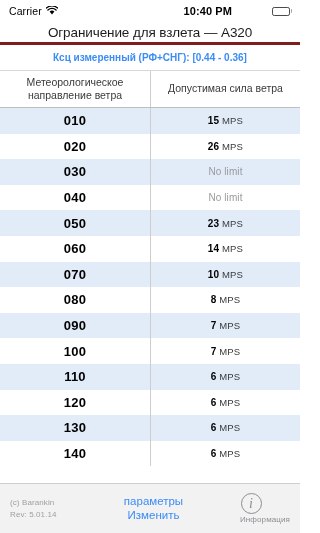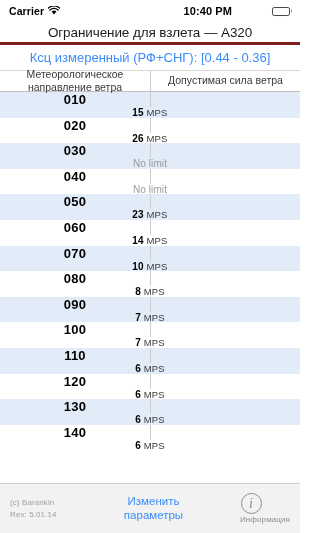--- a/index.html
+++ b/index.html
@@ -15,21 +15,21 @@
   
   .statusbar {
     height:22px; flex:0 0 22px;
     display:flex; align-items:center;
     padding:0 8px 0 9px;
     background:#ffffff;
     font-size:10.5px; font-weight:bold; color:#000;
     letter-spacing:.1px;
   }
   .sb-left { display:flex; align-items:center; gap:4px; }
-  .carrier { font-size:10.5px; font-weight:700; }
+  .carrier { font-size:10.5px; font-weight:400; }
   .wifi-icon { display:block; }
   .sb-center { flex:1; text-align:right; font-size:11px; font-weight:bold; }
   .sb-right { display:flex; align-items:center; justify-content:flex-end; width:60px; }
   .batt-body {
     width:18px; height:9px; border:1px solid #4a4a4a; border-radius:2.2px;
     position:relative; padding:1px;
   }
   .batt-fill { height:100%; background:#2b2b2b; border-radius:1px; }
   .batt-cap {
     width:1.5px; height:4px; background:#a8a8a8;
@@ -44,38 +44,38 @@
     border-bottom:3px solid #7f1d1d;
   }
   .title { font-size:13.5px; color:#1c1c1e; font-weight:400; letter-spacing:-.1px; }
 
   
   .subtitle-bar {
     flex:0 0 25px; height:25px;
     display:flex; align-items:center; justify-content:center;
     background:#fff;
   }
-  .subtitle { font-size:13px; color:#3b8cf5; font-weight:400; white-space:nowrap; }
+  .subtitle { font-size:10px; color:#3b8cf5; font-weight:700; white-space:nowrap; }
 
   
   .table { flex:1 1 auto; position:relative; overflow:hidden; background:#fff; }
   .thead {
-    display:flex; height:22px;
+    display:flex; height:38px;
     border-top:1px solid #d8d8d8;
     border-bottom:1px solid #bfbfbf;
     background:#fff;
   }
   .th {
     display:flex; align-items:center; justify-content:center; text-align:center;
     font-size:10.5px; color:#3a3a3c; line-height:1.28; padding:0 5px;
   }
   .th.left { width:151px; border-right:1px solid #cdcdcd; }
   .th.right { flex:1; }
 
-  .row { display:flex; height:25.6px; background:#ffffff;flex-direction:column; }
+  .row { display:flex; height:25.6px; background:#ffffff; }
   .row.alt { background:#e2ecf9; }
   .cell {
     display:flex; align-items:center; justify-content:center;
     font-size:13px; font-weight:bold; color:#000;
   }
   .cell.left { width:151px; border-right:1px solid #cdcdcd; letter-spacing:.2px; }
   .cell.right { flex:1; }
   .val { font-size:10px; font-weight:bold; color:#000; }
   .unit { font-size:9.5px; font-weight:500; color:#3a3a3c; margin-left:3px; letter-spacing:.2px; }
   .nolimit { font-size:10px; font-weight:400; color:#9a9a9e; letter-spacing:.1px; }
@@ -248,22 +248,22 @@
         </div>
       </div>
   </div>
 
   <div class="footer">
     <div class="copyright">
       <div>(c) Barankin</div>
       <div>Rev: 5.01.14</div>
     </div>
     <div class="change-btn">
+      <div>параметры</div>
       <div>Изменить</div>
-      <div>параметры</div>
     </div>
     <div class="info-btn">
       <div class="info-circle">i</div>
       <div class="info-label">Информация</div>
     </div>
   </div>
 
 </div>
 
 </body></html>

